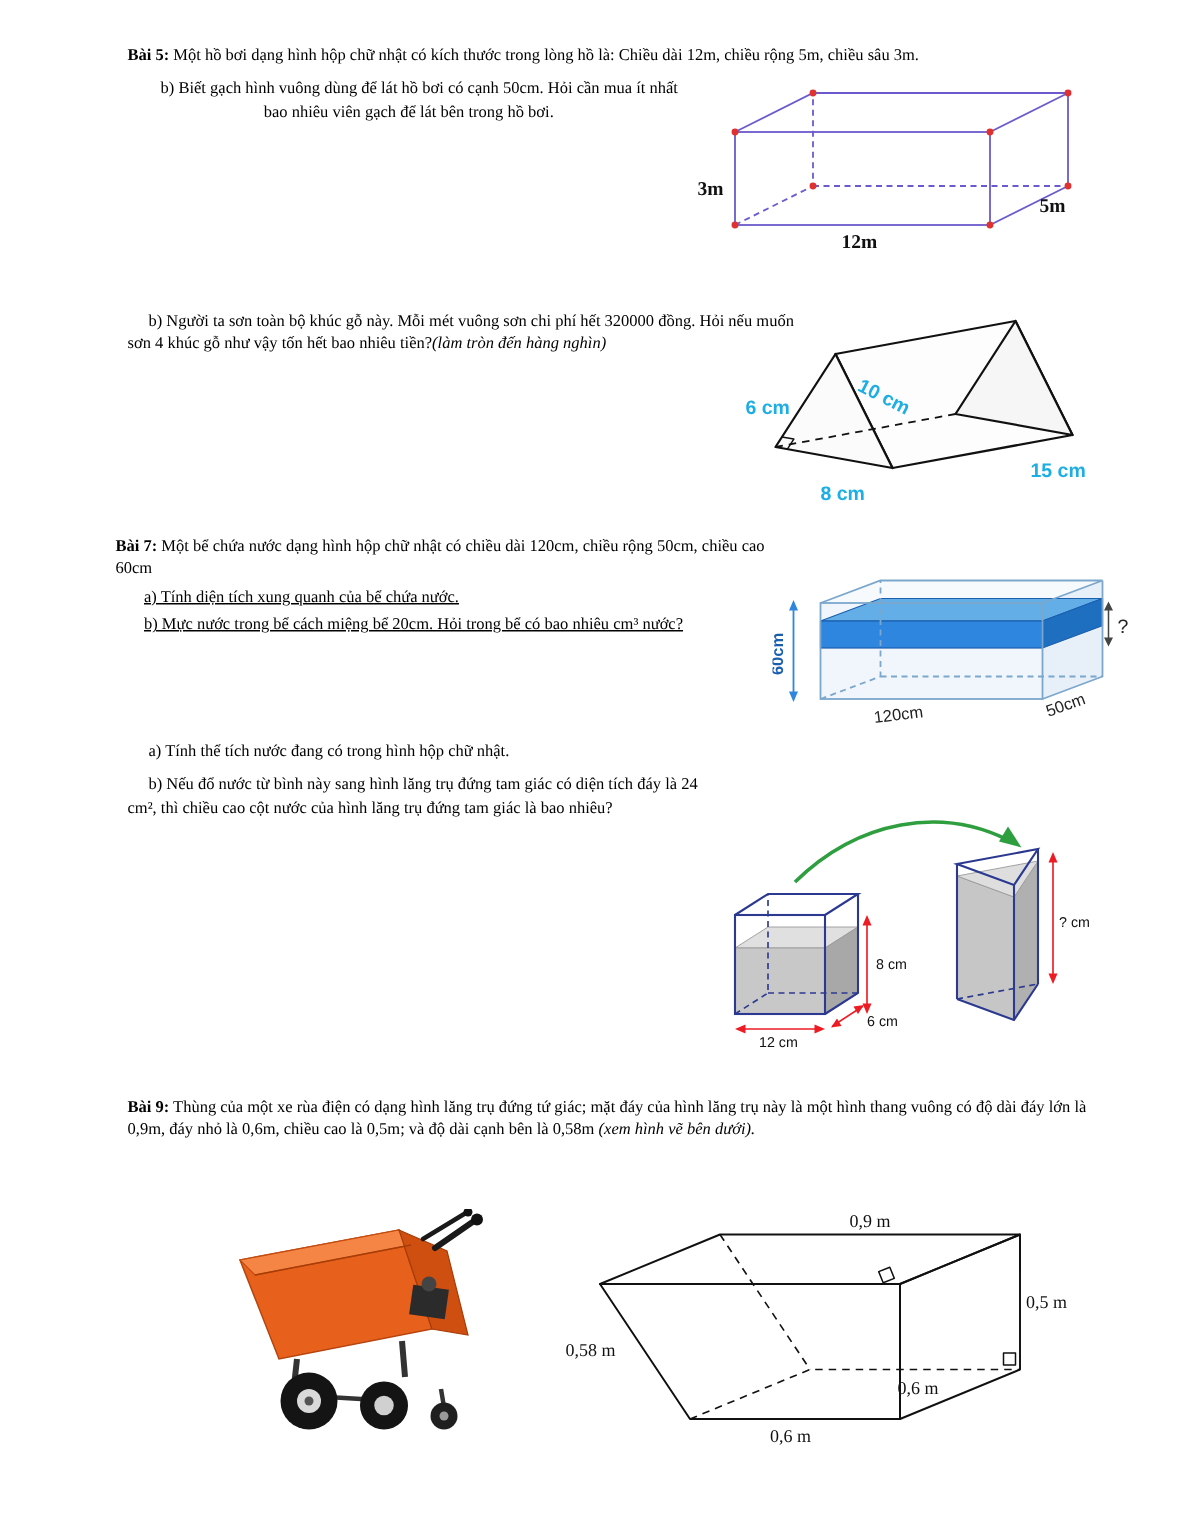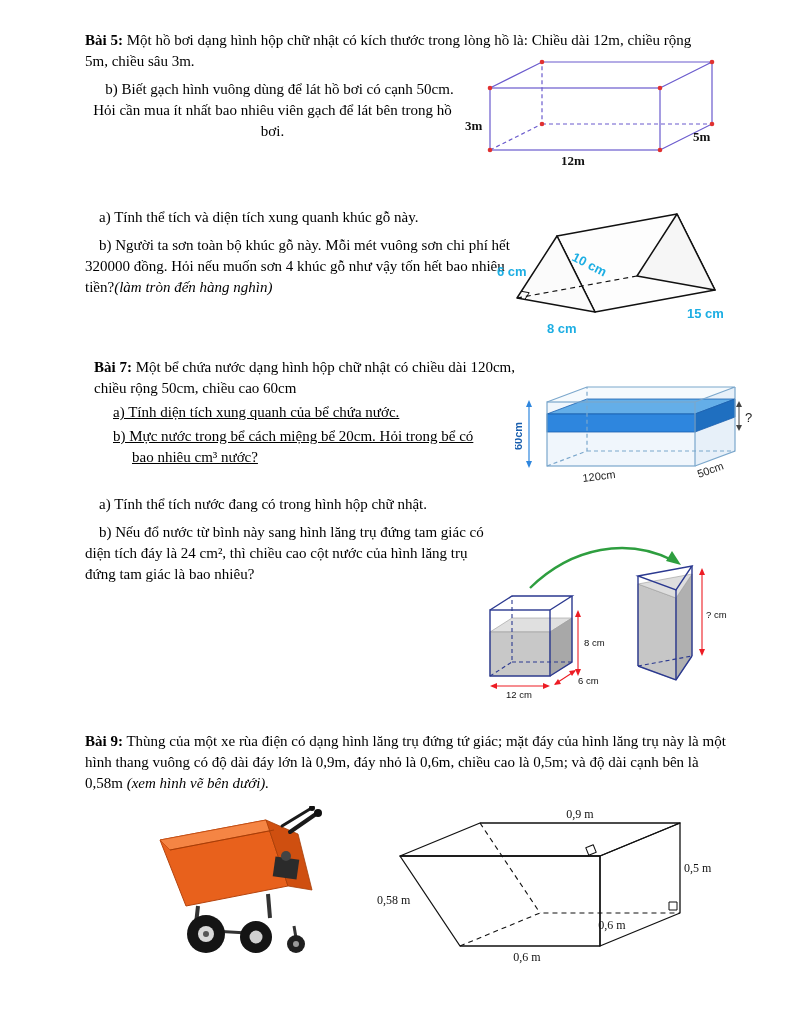--- a/index.html
+++ b/index.html
@@ -1,19 +1,19 @@
 <!DOCTYPE html>
 <html><head>
 <meta charset="utf-8">
 <style>
   * { margin:0; padding:0; box-sizing:border-box; }
   html,body { background:#ffffff; }
   body { width:792px; height:1024px; font-family:"Liberation Serif", serif; color:#000; }
   #page { position:relative; width:792px; height:1024px; background:#fff; overflow:hidden; }
-  .prob { position:absolute; font-size:15px; line-height:1.4; }
+  .prob { position:absolute; font-size:11px; line-height:1.4; }
   .prob p { margin-top:7px; }
   .prob p.lead { margin-top:0; }
   b.bai { font-weight:bold; }
   .it { font-style:italic; }
   .indent { text-indent:14px; }
   .hang { padding-left:38px; text-indent:-19px; margin-top:3px !important;text-decoration:underline; }
   .w368 { width:368px; } .w375 { width:375px;text-align:center; } .w445 { width:445px; }
   .w440 { width:440px; } .w400 { width:400px; }
   .fig { position:absolute; }
   
@@ -53,41 +53,40 @@
         <circle cx="257" cy="14" r="2.3"></circle>
       <circle cx="257" cy="76" r="2.3"></circle>
         <circle cx="87" cy="76" r="2.3"></circle>
     </g>
     <text class="dimB" x="10" y="82">3m</text>
     <text class="dimB" x="106" y="117">12m</text>
     <text class="dimB" x="238" y="93">5m</text>
   </svg>
 
   <section class="prob" style="left:85px; top:200px; width:445px;">
-    <p class="indent w440">a) Tính thể tích và diện tích xung quanh khúc gỗ này.</p>
     <p class="indent w445">
       <span>b) Người ta sơn toàn bộ khúc gỗ này. Mỗi mét vuông sơn chi phí hết 320000 đồng. Hỏi nếu muốn sơn 4 khúc gỗ như vậy tốn hết bao nhiêu tiền?</span><span class="it">(làm tròn đến hàng nghìn)</span>
     </p>
   </section>
 
   <svg class="fig" style="left:495px; top:196px;" width="250" height="150" viewBox="0 0 250 150">
     <g stroke="#111" stroke-width="1.5" fill="#ffffff" stroke-linejoin="round">
       <path d="M62,40 L182,18 L220,94 L100,116 Z" fill="#fdfdfd"></path>
       <path d="M182,18 L142,80 L220,94 Z" fill="#f6f6f6"></path>
       <path d="M62,40 L22,102 L100,116 Z" fill="#fbfbfb"></path>
       <path d="M22,102 L142,80" fill="none" stroke-dasharray="5 4" stroke-width="1.2"></path>
       <path d="M26.3,95.3 L34.2,96.7 L29.9,103.4" fill="none" stroke-width="1"></path>
     </g>
     <text class="cyan" x="2" y="80">6 cm</text>
     <text class="cyan" x="76" y="64" transform="rotate(27 76 64)">10 cm</text>
     <text class="cyan" x="52" y="137">8 cm</text>
     <text class="cyan" x="192" y="122">15 cm</text>
   </svg>
 
-  <section class="prob" style="left:94px; top:357px; width:445px;">
+  <section class="prob" style="left:77px; top:357px; width:445px;">
     <p class="lead w440">
       <b class="bai">Bài 7:</b>
       <span>Một bể chứa nước dạng hình hộp chữ nhật có chiều dài 120cm, chiều rộng 50cm, chiều cao 60cm</span>
     </p>
     <p class="hang w440">a)  Tính diện tích xung quanh của bể chứa nước.</p>
     <p class="hang w400">b)  Mực nước trong bể cách miệng bể 20cm. Hỏi trong bể có bao nhiêu cm³ nước?</p>
   </section>
 
   <svg class="fig" style="left:515px; top:374px;" width="240" height="118" viewBox="0 0 240 118">
 

